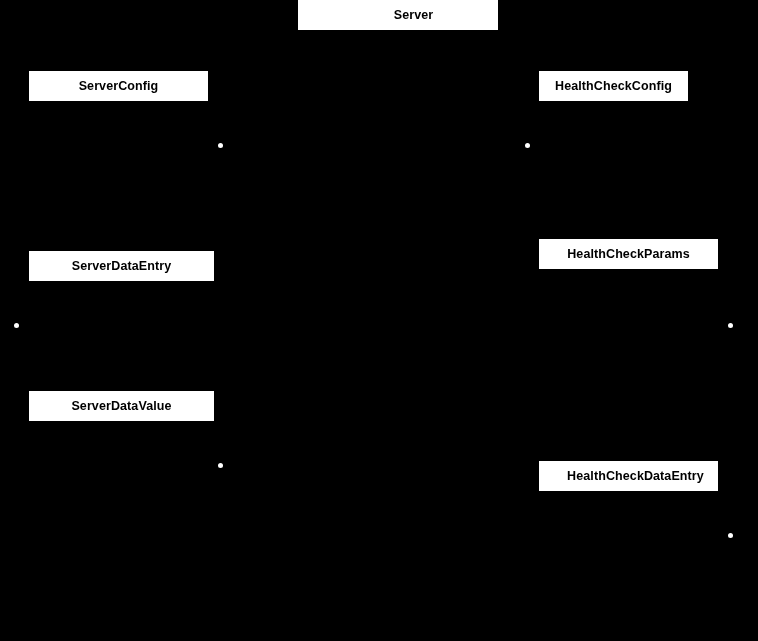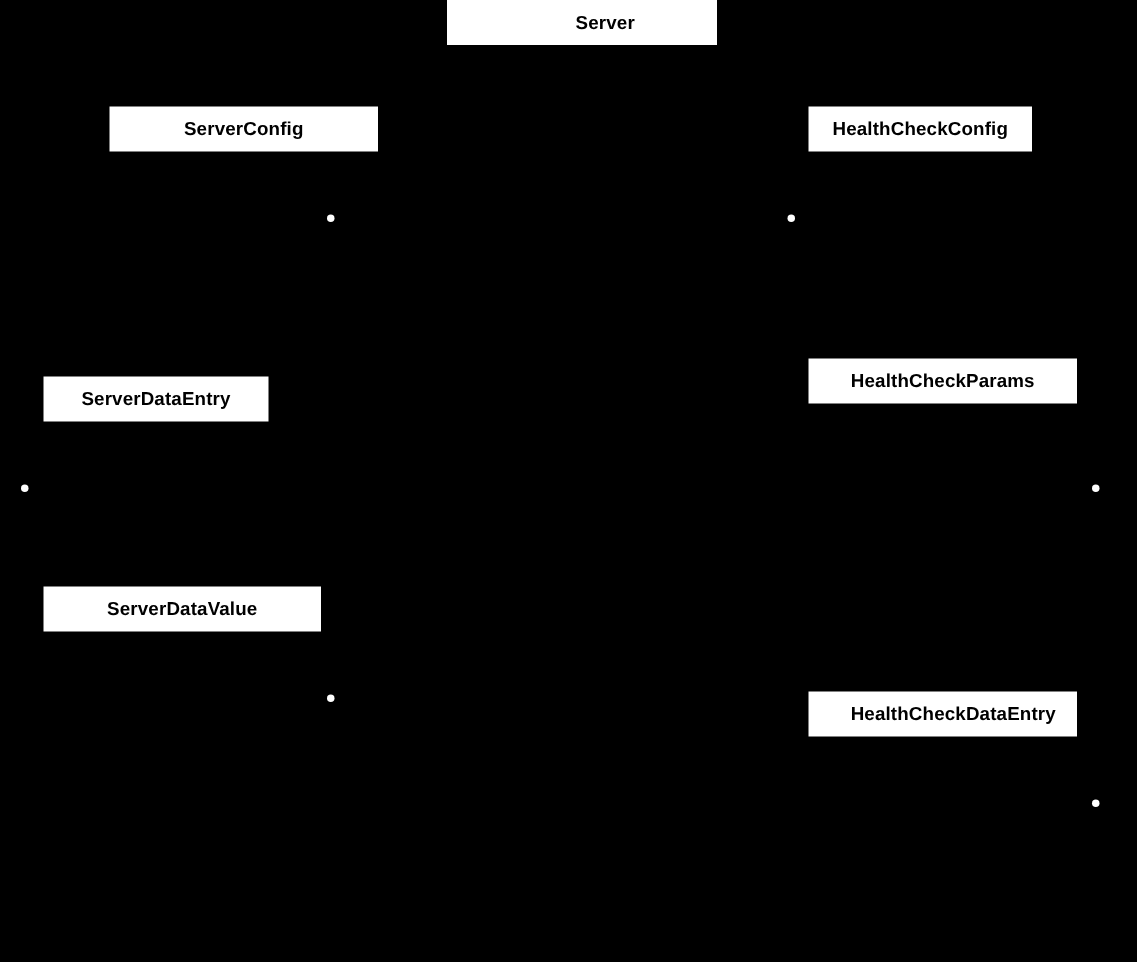--- a/index.html
+++ b/index.html
@@ -40,33 +40,33 @@
     box-sizing: border-box;
     background: #ffffff;
     border-radius: 50%;
   }
 </style>
 </head>
 <body>
 
 <div id="diagram-canvas">
 
-  <div class="node-box" style="left:298px; top:0px; width:180px; height:30px;padding-left:31px;">
+  <div class="node-box" style="left:298px; top:0px; width:200px; height:30px;padding-left:31px;">
     <span class="node-label">Server</span>
   </div>
 
-  <div class="node-box" style="left:29px; top:71px; width:179px; height:30px;margin-left:44px;">
+  <div class="node-box" style="left:29px; top:71px; width:179px; height:30px;">
     <span class="node-label">ServerConfig</span>
   </div>
 
   <div class="node-box" style="left:539px; top:71px; width:149px; height:30px;">
     <span class="node-label">HealthCheckConfig</span>
   </div>
 
-  <div class="node-box" style="left:29px; top:251px; width:150px; height:30px;">
+  <div class="node-box" style="left:29px; top:251px; width:185px; height:30px;">
     <span class="node-label">ServerDataEntry</span>
   </div>
 
   <div class="node-box" style="left:539px; top:239px; width:179px; height:30px;">
     <span class="node-label">HealthCheckParams</span>
   </div>
 
   <div class="node-box" style="left:29px; top:391px; width:185px; height:30px;">
     <span class="node-label">ServerDataValue</span>
   </div>

